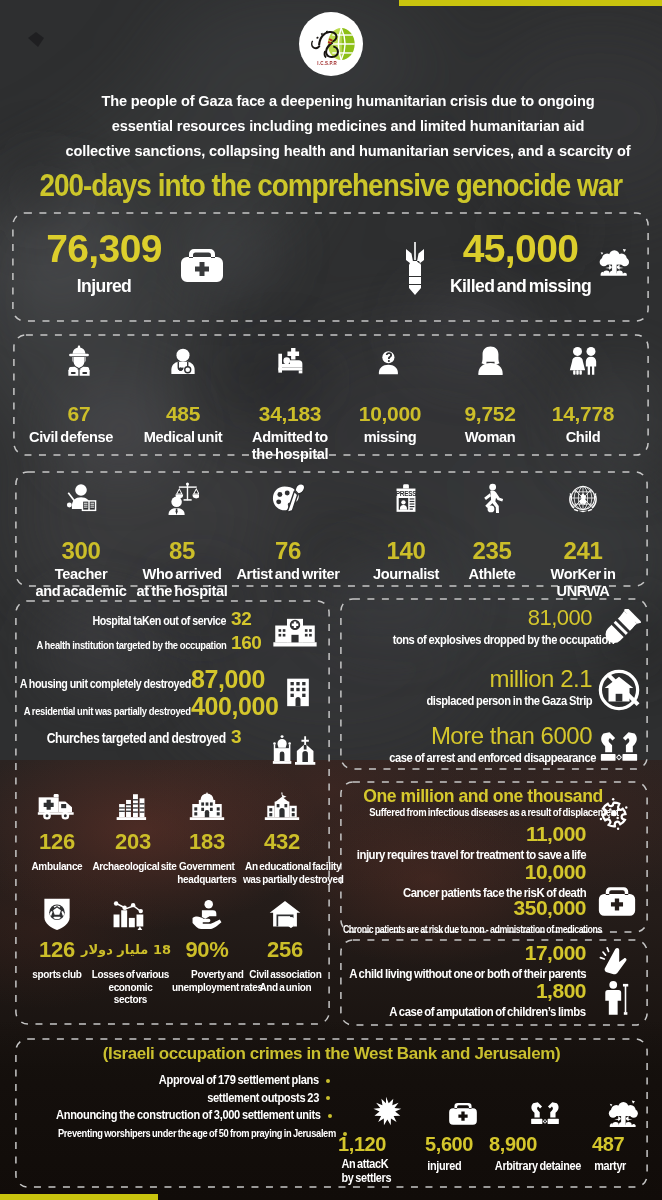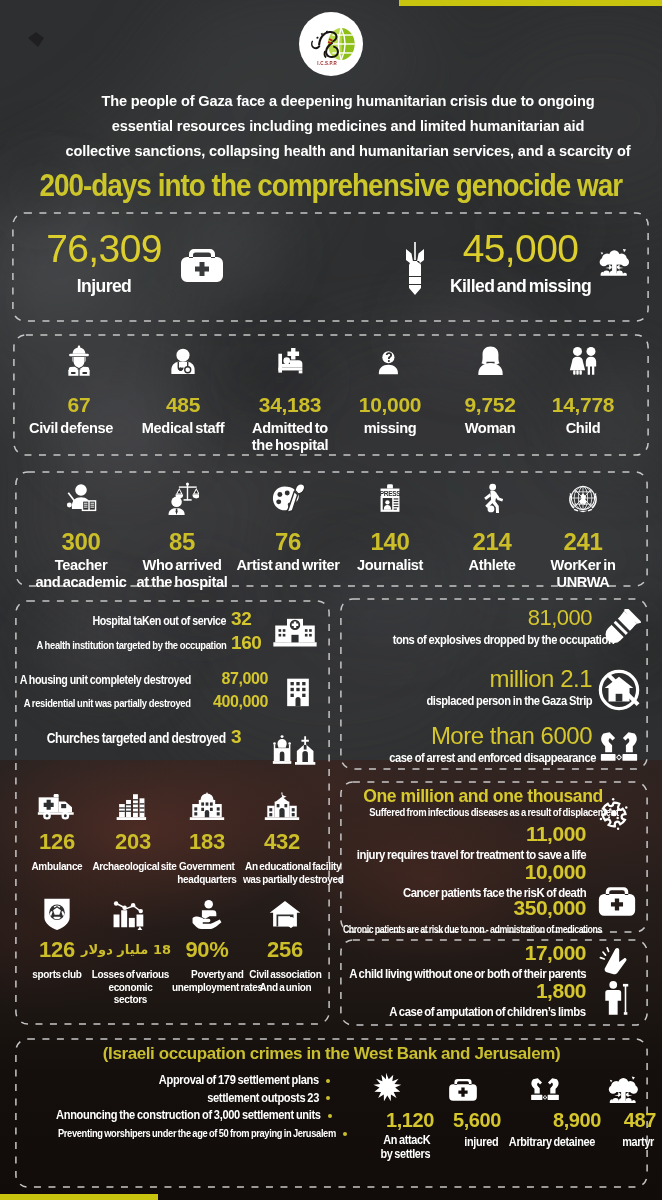--- a/index.html
+++ b/index.html
@@ -33,41 +33,41 @@
 
 
 #box1{left:12px;top:212px;width:637px;height:110px}
 .ts{position:absolute;z-index:10;text-align:center}
 .ts .v{font-weight:700;font-size:39px;color:#dcce2c;line-height:34px;letter-spacing:-0.6px}
 .ts .l{font-weight:700;font-size:18.5px;color:#fff;line-height:21px;letter-spacing:-0.6px;margin-top:9px;word-spacing:-2px;transform:scaleX(0.95)}
 
 .icn{position:absolute;z-index:10}
 #box1{left:12px;top:212px;width:637px;height:110px}
 .ts{position:absolute;z-index:10;text-align:center}
-.ts .v{font-weight:400;font-size:39px;color:#dcce2c;line-height:34px;letter-spacing:-0.6px}
+.ts .v{font-weight:700;font-size:39px;color:#dcce2c;line-height:34px;letter-spacing:-0.6px}
 .ts .l{font-weight:700;font-size:18.5px;color:#fff;line-height:21px;letter-spacing:-0.6px;margin-top:9px;word-spacing:-2px;transform:scaleX(0.95)}
 
 #box2{left:13px;top:334px;width:636px;height:122px}
 .cell{position:absolute;z-index:10;text-align:center}
 .cell .ci{height:42px;display:flex;align-items:center;justify-content:center}
-.cell .cv{font-weight:700;font-size:21px;color:#ccbe29;line-height:25px;letter-spacing:-0.3px;margin-top:10px}
+.cell .cv{font-weight:700;font-size:21px;color:#ccbe29;line-height:25px;letter-spacing:-0.3px;margin-top:19px}
 .cell .cl{white-space:pre-line;overflow:visible;font-weight:700;font-size:14.6px;color:#fff;line-height:16.5px;letter-spacing:-0.35px;word-spacing:-1.4px;margin-top:3px}
 
 #box3{left:15px;top:471px;width:633px;height:116px}
 .pcell .cv{font-size:24px}
 
 #box4{left:15px;top:600px;width:315px;height:425px}
 .brow{position:absolute;left:18px;width:310px;z-index:10}
 .btxts{position:absolute;left:0;top:0;width:252px}
 .brline{display:flex;align-items:baseline;justify-content:flex-end;white-space:nowrap}
 .bt{color:#fff;font-weight:700;font-size:13.4px;letter-spacing:-0.55px;word-spacing:-0.4px;line-height:22px;flex:1;text-align:right;display:inline-block;transform:scaleX(0.80);transform-origin:right center}
 .bt-sm{font-size:11.8px;word-spacing:-0.3px;letter-spacing:-0.45px}
 .bt-lg{font-size:15.2px;word-spacing:-0.5px}
 .bn{color:#d4c62c;font-weight:700;font-size:19px;letter-spacing:-0.4px;line-height:22px;width:44px;text-align:left;padding-left:5px;flex:none}
-.bn-lg{font-size:16px;width:80px;text-align:right;padding-left:0;padding-right:3px}
+.bn-lg{font-size:25px;width:80px;padding-left:0;padding-right:3px}
 .row-housing .btxts{width:253px}
 .row-housing .bic{left:253px}
 .bic{position:absolute;left:250px;top:0;display:flex;align-items:center;justify-content:center;width:54px;height:48px}
 
 #box5{left:340px;top:598px;width:308px;height:172px}
 .rrow{position:absolute;left:344px;width:300px;z-index:10}
 .rtx{position:absolute;left:0;top:0;width:248px;text-align:right}
 .rn{color:#d4c62c;font-weight:400;font-size:22px;letter-spacing:-0.5px;line-height:25px}
 .rn-lg{font-size:24px}
 .rl{color:#fff;font-weight:700;font-size:13.6px;letter-spacing:-0.55px;word-spacing:-0.4px;line-height:19px;display:inline-block;transform:scaleX(0.82);transform-origin:right center;white-space:nowrap}
@@ -87,21 +87,21 @@
 .rl2{color:#fff;font-weight:700;font-size:13.6px;letter-spacing:-0.55px;word-spacing:-0.8px;line-height:17px;white-space:nowrap;display:inline-block;transform:scaleX(0.84);transform-origin:100% 50%}
 .rl2-sm{font-size:10.8px;word-spacing:-0.5px;transform:scaleX(0.82);transform-origin:100% 50%}
 
 #box8{left:15px;top:1038px;width:633px;height:150px}
 #wbtitle{position:absolute;left:15px;top:1044px;width:633px;text-align:center;color:#c9bf2e;font-weight:700;font-size:17px;letter-spacing:-0.4px;z-index:10;white-space:nowrap}
 #wblist{position:absolute;left:20px;top:1072px;width:310px;list-style:none;z-index:10;text-align:right}
 #wblist li{color:#fff;font-weight:700;font-size:12.6px;line-height:17.5px;letter-spacing:-0.4px;word-spacing:-0.7px;white-space:nowrap}
 #wblist li.sm{font-size:10.6px}
 #wblist li span{display:inline-block;transform:scaleX(0.88);transform-origin:100% 50%}
 .dot{display:inline-block;width:4px;height:4px;border-radius:50%;background:#c9bf2e;margin-left:7px;vertical-align:middle}
-.wcell{position:absolute;top:1072px;z-index:10;text-align:right}
+.wcell{position:absolute;top:1096px;z-index:10;text-align:left}
 .wi{height:34px;display:flex;align-items:center;justify-content:center}
 .wv{color:#d4c62c;font-weight:700;font-size:20px;letter-spacing:-0.4px;line-height:24px;margin-top:2px}
 .wl{color:#fff;font-weight:700;font-size:12.4px;line-height:13.5px;letter-spacing:-0.4px;word-spacing:-1px;margin-top:2px;white-space:pre-line;display:inline-block;transform:scaleX(0.88)}
 svg{display:block}
 .ico{fill:#fff}
 </style>
 </head>
 <body>
 
 <div id="page">
@@ -259,21 +259,21 @@
           </g>
           <g fill="none" stroke="#2e2f31" stroke-width="1.9">
             <path d="M15.5 23.5 v7.5 a3.2 3.2 0 0 0 6.4 0"></path>
             <path d="M28.5 23.5 v6.5"></path>
             <circle cx="28.5" cy="34" r="4.1"></circle>
           </g>
           <circle cx="18.7" cy="33.3" r="2.6" fill="#2e2f31"></circle>
         </svg>
     </div>
     <div class="cv">485</div>
-    <div class="cl">Medical staff</div>
+    <div class="cl">Medical unit</div>
   </div>
   <div class="cell" style="left:235px;top:340px;width:110px">
     <div class="ci">
       <svg viewBox="0 0 44 44" width="32" height="32">
           <g class="ico">
             <path d="M23.5 4 h6 v5 h5 v6 h-5 v5 h-6 v-5 h-5 v-6 h5 z"></path>
             <path d="M6 12 h5 v26 h-5 z"></path>
             <circle cx="17.5" cy="21.5" r="4.6"></circle>
             <path d="M11 26 h11 v5 h-11 z"></path>
             <path d="M22 21 h12 a5 5 0 0 1 5 5 v5 h-17 z"></path>
@@ -410,21 +410,21 @@
             <path d="M30.2 13.2 l4.3 4.7 -6.8 20.6 -6.8 2 2.6 -7.5 z"></path>
           </g>
           <g fill="#2e2f31">
             <path d="M24.5 34 l2.4 2.6 -4 1.2 z" opacity="0"></path>
           </g>
         </svg>
     </div>
     <div class="cv">76</div>
     <div class="cl">Artist and writer</div>
   </div>
-  <div class="cell pcell" style="left:345px;top:477px;width:90px">
+  <div class="cell pcell" style="left:361px;top:477px;width:90px">
     <div class="ci">
       <svg viewBox="0 0 44 44" width="32" height="32">
           <g class="ico">
             <path d="M20 3 h4 a2 2 0 0 1 2 2 v4 h-8 v-4 a2 2 0 0 1 2 -2 z"></path>
             <path d="M9 9 h26 v32 h-26 z"></path>
           </g>
           <g fill="#2e2f31">
             <text x="22" y="19" font-size="9" text-anchor="middle" font-family="Liberation Sans, sans-serif" font-weight="bold" letter-spacing="-0.4">PRESS</text>
             <rect x="12" y="22" width="13" height="16"></rect>
             <rect x="27" y="22.5" width="6.5" height="1.6"></rect>
@@ -447,21 +447,21 @@
       <svg viewBox="0 0 44 44" width="30" height="30">
           <g class="ico">
             <circle cx="23" cy="6" r="5"></circle>
             <path d="M19.5 11.5 c3.5 -1 7 0 8.8 2.8 l4.8 7.4 5.2 1.6 -1.2 4 -6.8 -2.2 -2.4 -3.6 -1 5.4 5 7 .4 10.2 -4.4 .1 -.4 -8.6 -6.6 -8.2 z"></path>
             <path d="M19 15 l-8.5 6.5 2.6 3.4 7.4 -5.6 z"></path>
             <path d="M21.5 24 l3.4 3.6 -9.6 9 -3.2 -3.4 z"></path>
           </g>
           <circle cx="20.5" cy="38" r="5" class="ico"></circle>
         </svg>
     </div>
-    <div class="cv">214</div>
+    <div class="cv">235</div>
     <div class="cl">Athlete</div>
   </div>
   <div class="cell pcell" style="left:538px;top:477px;width:90px">
     <div class="ci">
       <svg viewBox="0 0 44 44" width="34" height="34">
           <g class="ico">
             <path d="M22 7 a15 15 0 1 1 0 30 a15 15 0 0 1 0 -30 z" fill="none" stroke="#fff" stroke-width="1.3"></path>
             <g fill="none" stroke="#fff" stroke-width="1">
               <ellipse cx="22" cy="22" rx="6" ry="15"></ellipse>
               <ellipse cx="22" cy="22" rx="11.5" ry="15"></ellipse>

